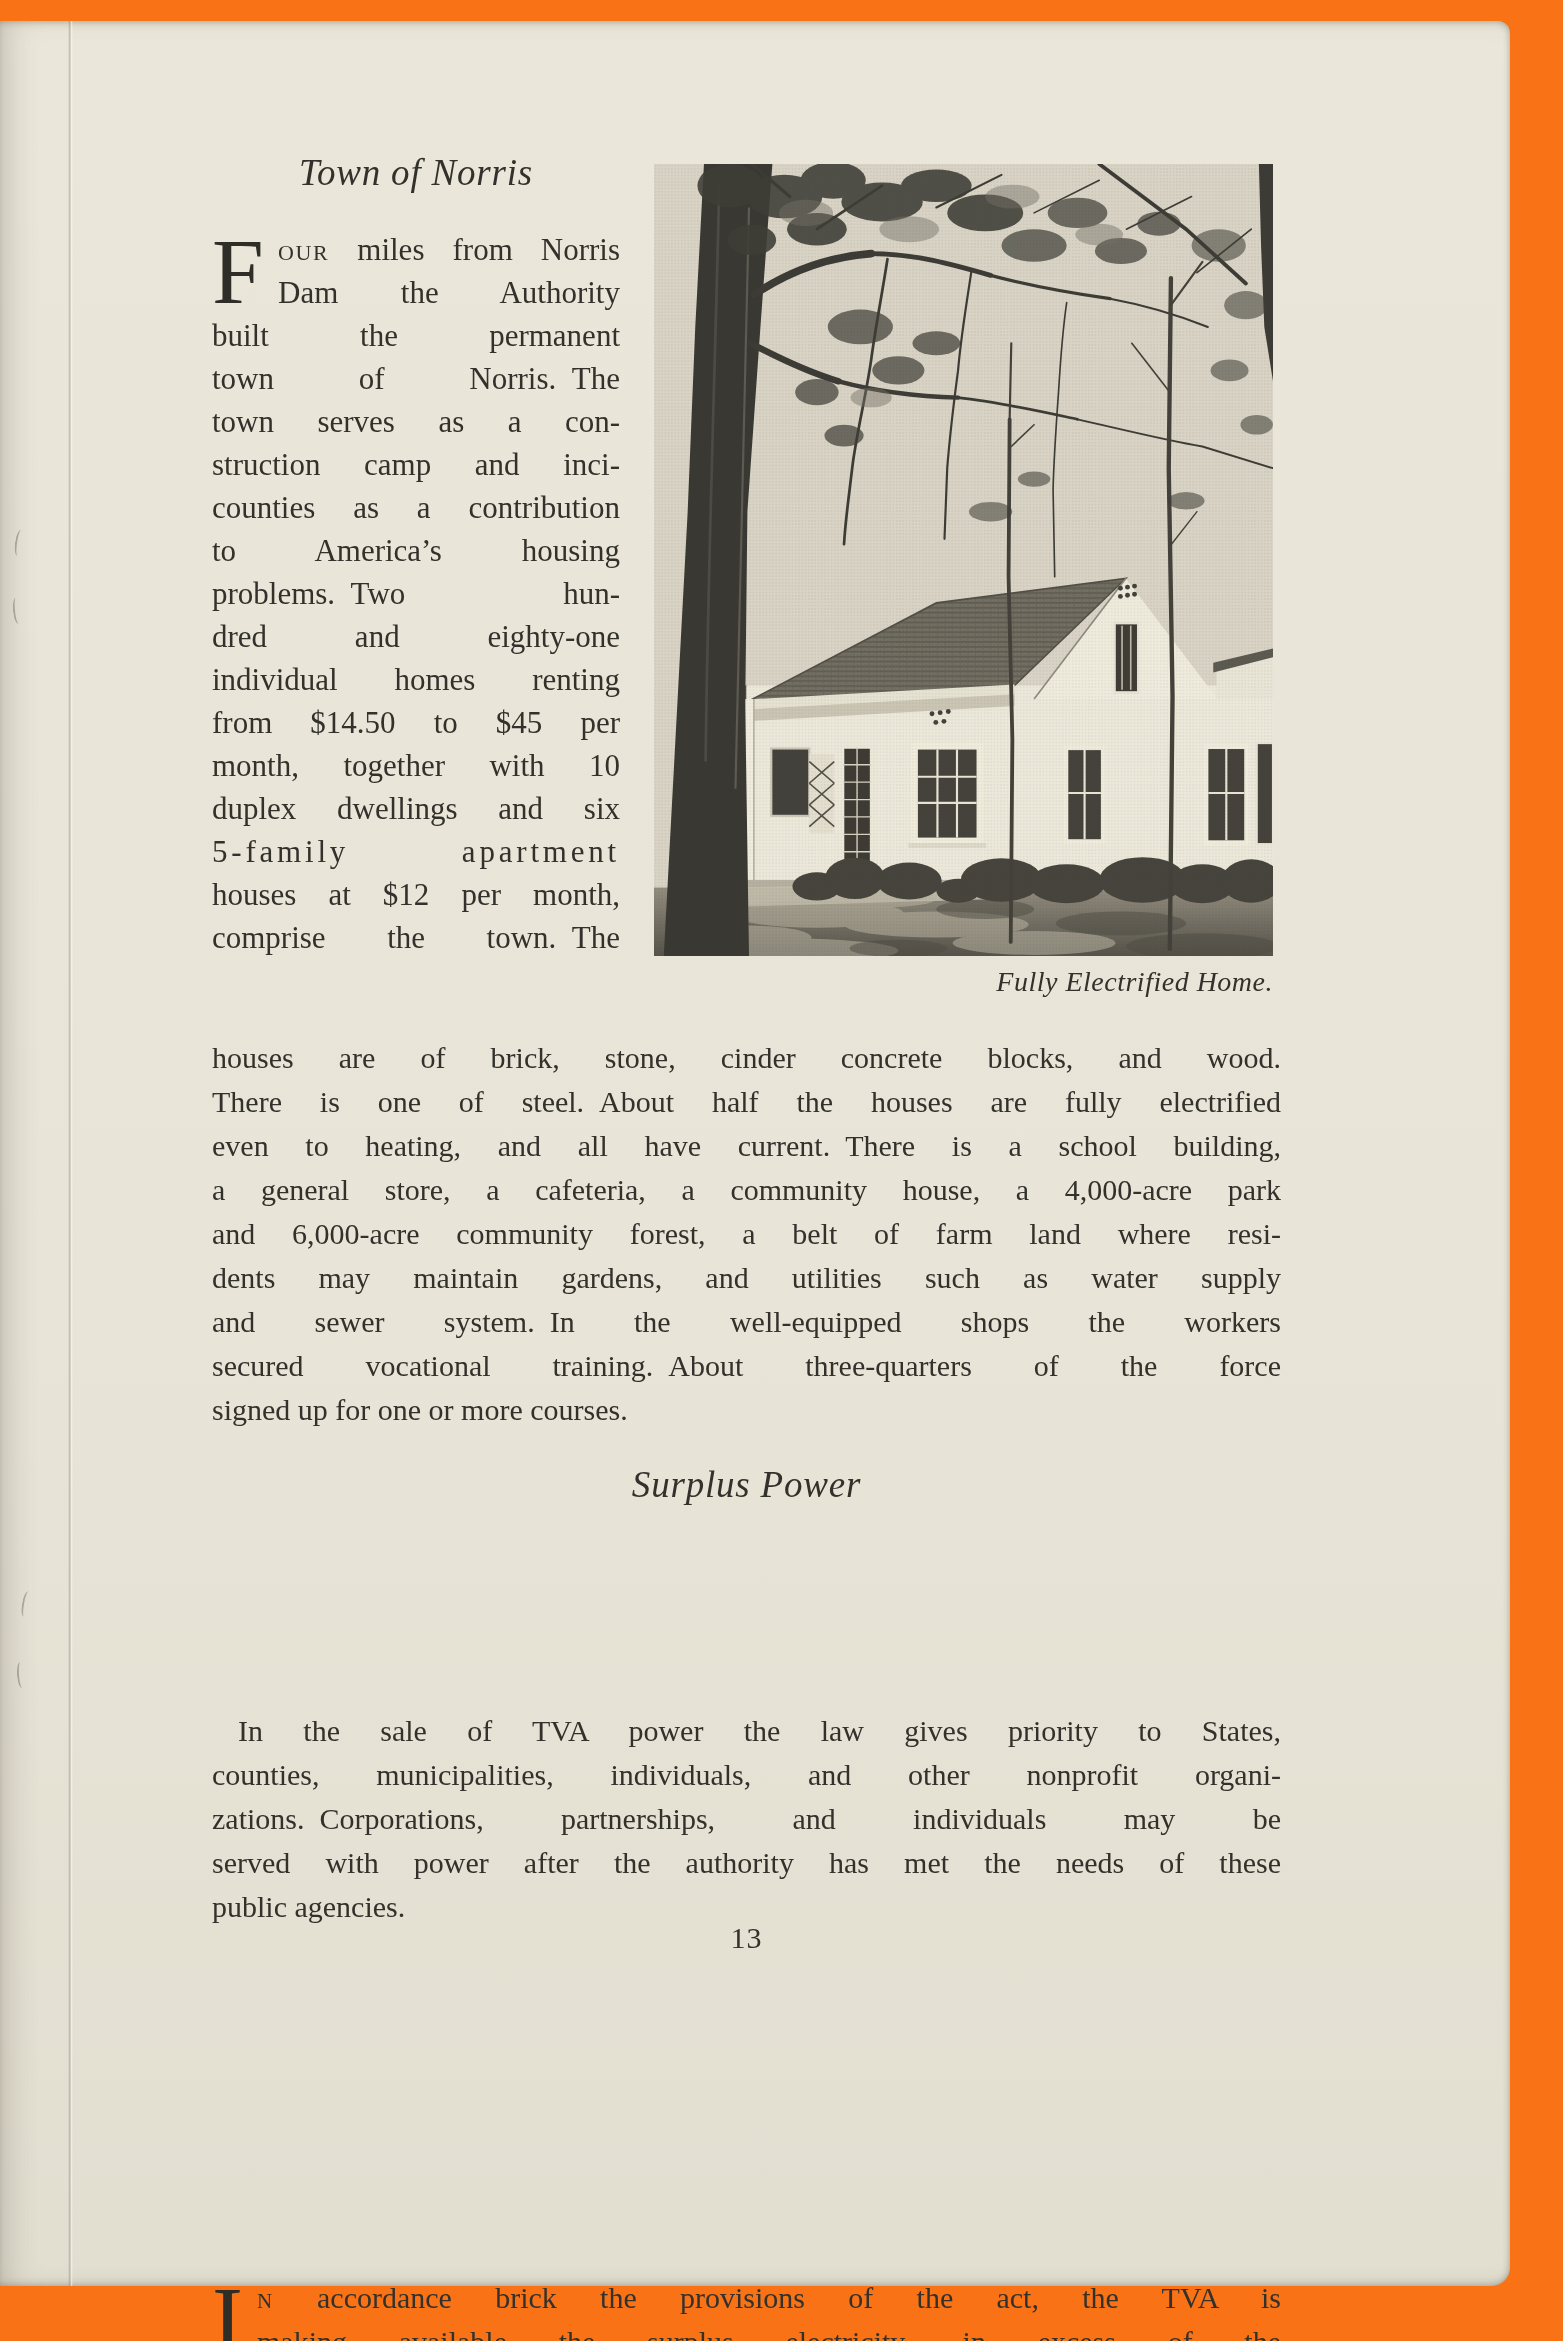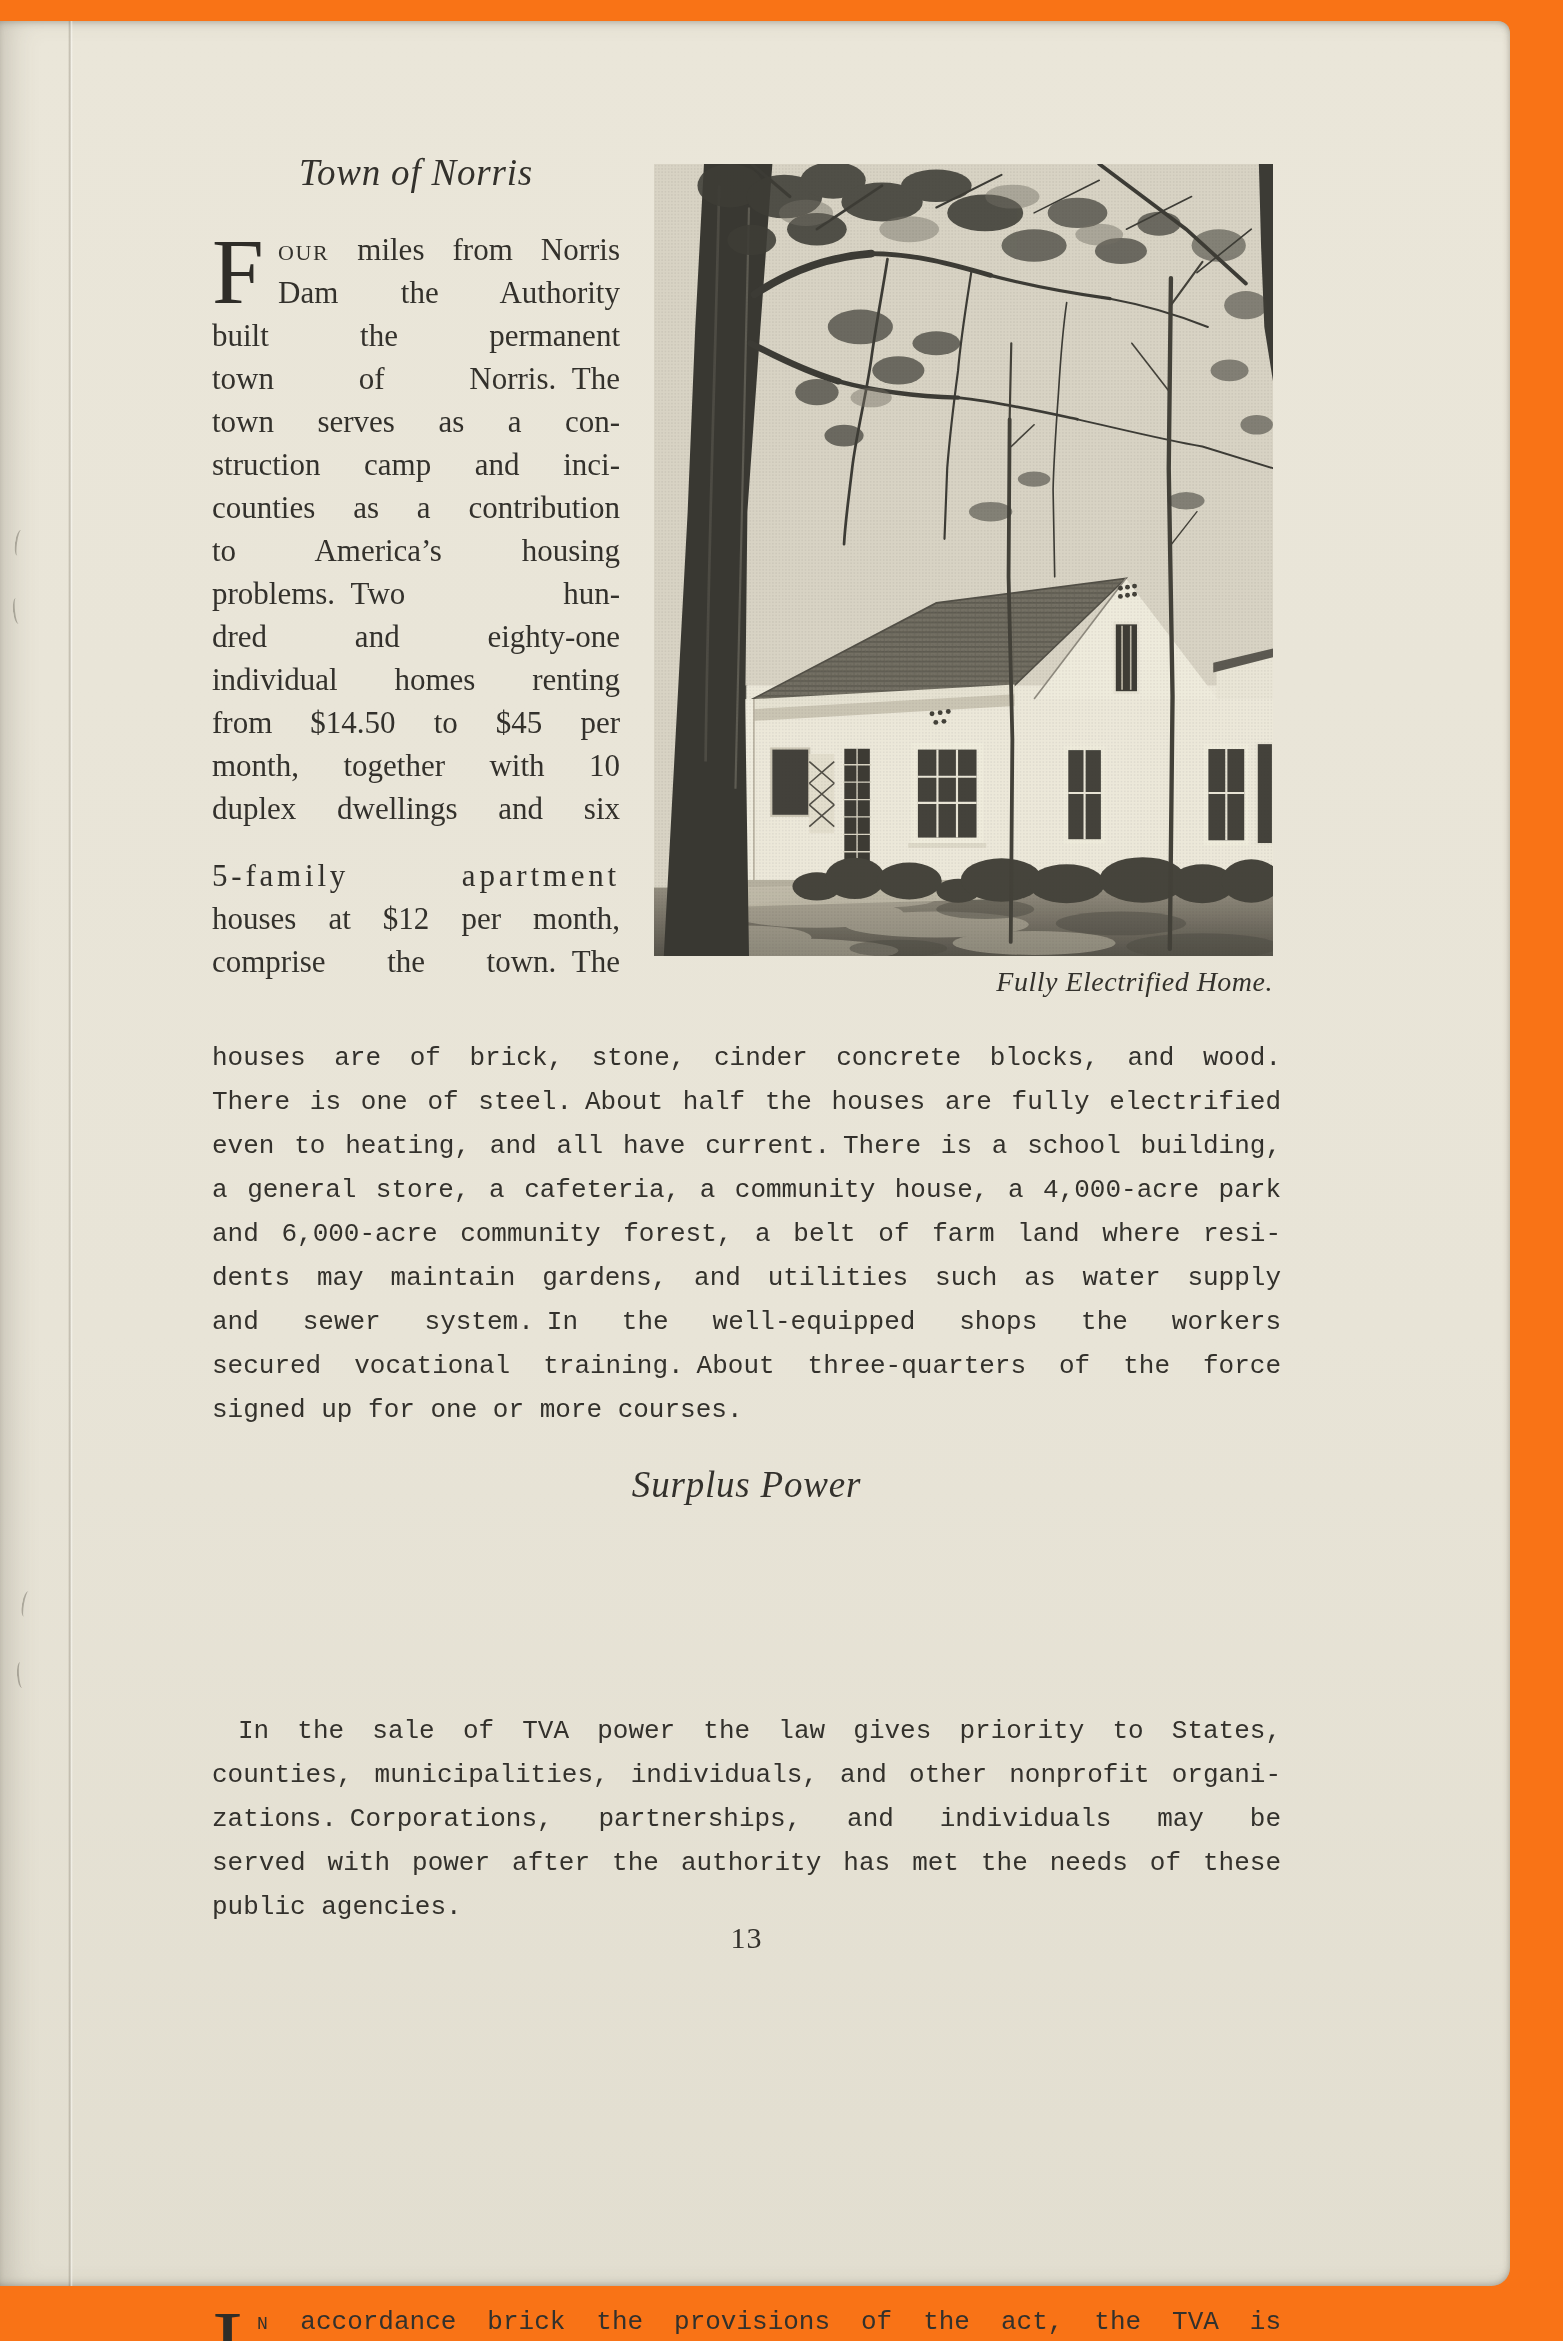--- a/index.html
+++ b/index.html
@@ -17,31 +17,31 @@
                      rgba(255,255,252,.55) 62%,rgba(110,102,86,0) 100%);}
   .stitch{position:absolute;width:6.5px;height:26px;border-left:2.2px solid #6b675c;
           border-radius:50%;opacity:.45;}
   .page-title,.section-heading{position:absolute;font-style:italic;font-size:37px;
           letter-spacing:0.8px;text-align:center;white-space:nowrap;}
   .page-title{left:212px;top:151px;width:408px;}
   .section-heading{left:212px;top:1463px;width:1069px;}
   .col{position:absolute;left:212px;top:228px;width:408px;}
   .colline{font-size:31px;line-height:43px;height:43px;text-align:justify;text-align-last:justify;}
   .mainpara{position:absolute;left:212px;top:1036px;width:1069px;}
-  .bodyline{font-size:26px;line-height:44px;height:44px;text-align:justify;text-align-last:justify;font-family:Liberation Mono, monospace;}
+  .bodyline{font-size:30px;line-height:44px;height:44px;text-align:justify;text-align-last:justify;}
   .sp1{position:absolute;left:212px;top:1545px;width:1069px;}
   .sp2{position:absolute;left:212px;top:1709px;width:1069px;}
   .para{position:relative;}
   .dropcap{position:absolute;left:0;top:-3.3px;font-size:93px;line-height:1;
            font-family:"Liberation Serif",serif;color:#2f2d28;}
   .dcpad{padding-left:66px;}
   .dcpad-i{padding-left:45px;}
   .lastline{text-align-last:left;}
   .indent{text-indent:26px;}
-  .spread{letter-spacing:3.8px;margin-top:24px;}
+  .spread{letter-spacing:3.8px;}
   .sc{font-variant:small-caps;letter-spacing:1.6px;}
   .photo{position:absolute;left:654px;top:164px;width:619px;height:792px;}
   .caption{position:absolute;left:654px;top:966px;width:619px;text-align:right;
            font-style:italic;font-size:28px;letter-spacing:0.5px;}
   .pagenum{position:absolute;left:212px;top:1921px;width:1069px;text-align:center;
            font-size:30px;letter-spacing:1.1px;}
 </style>
 </head>
 <body>
 

